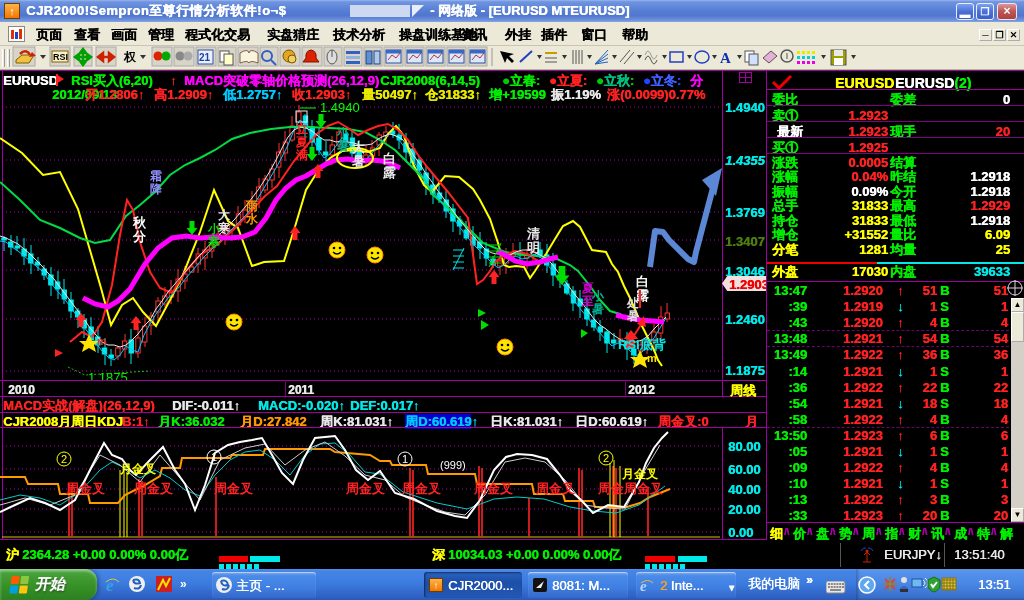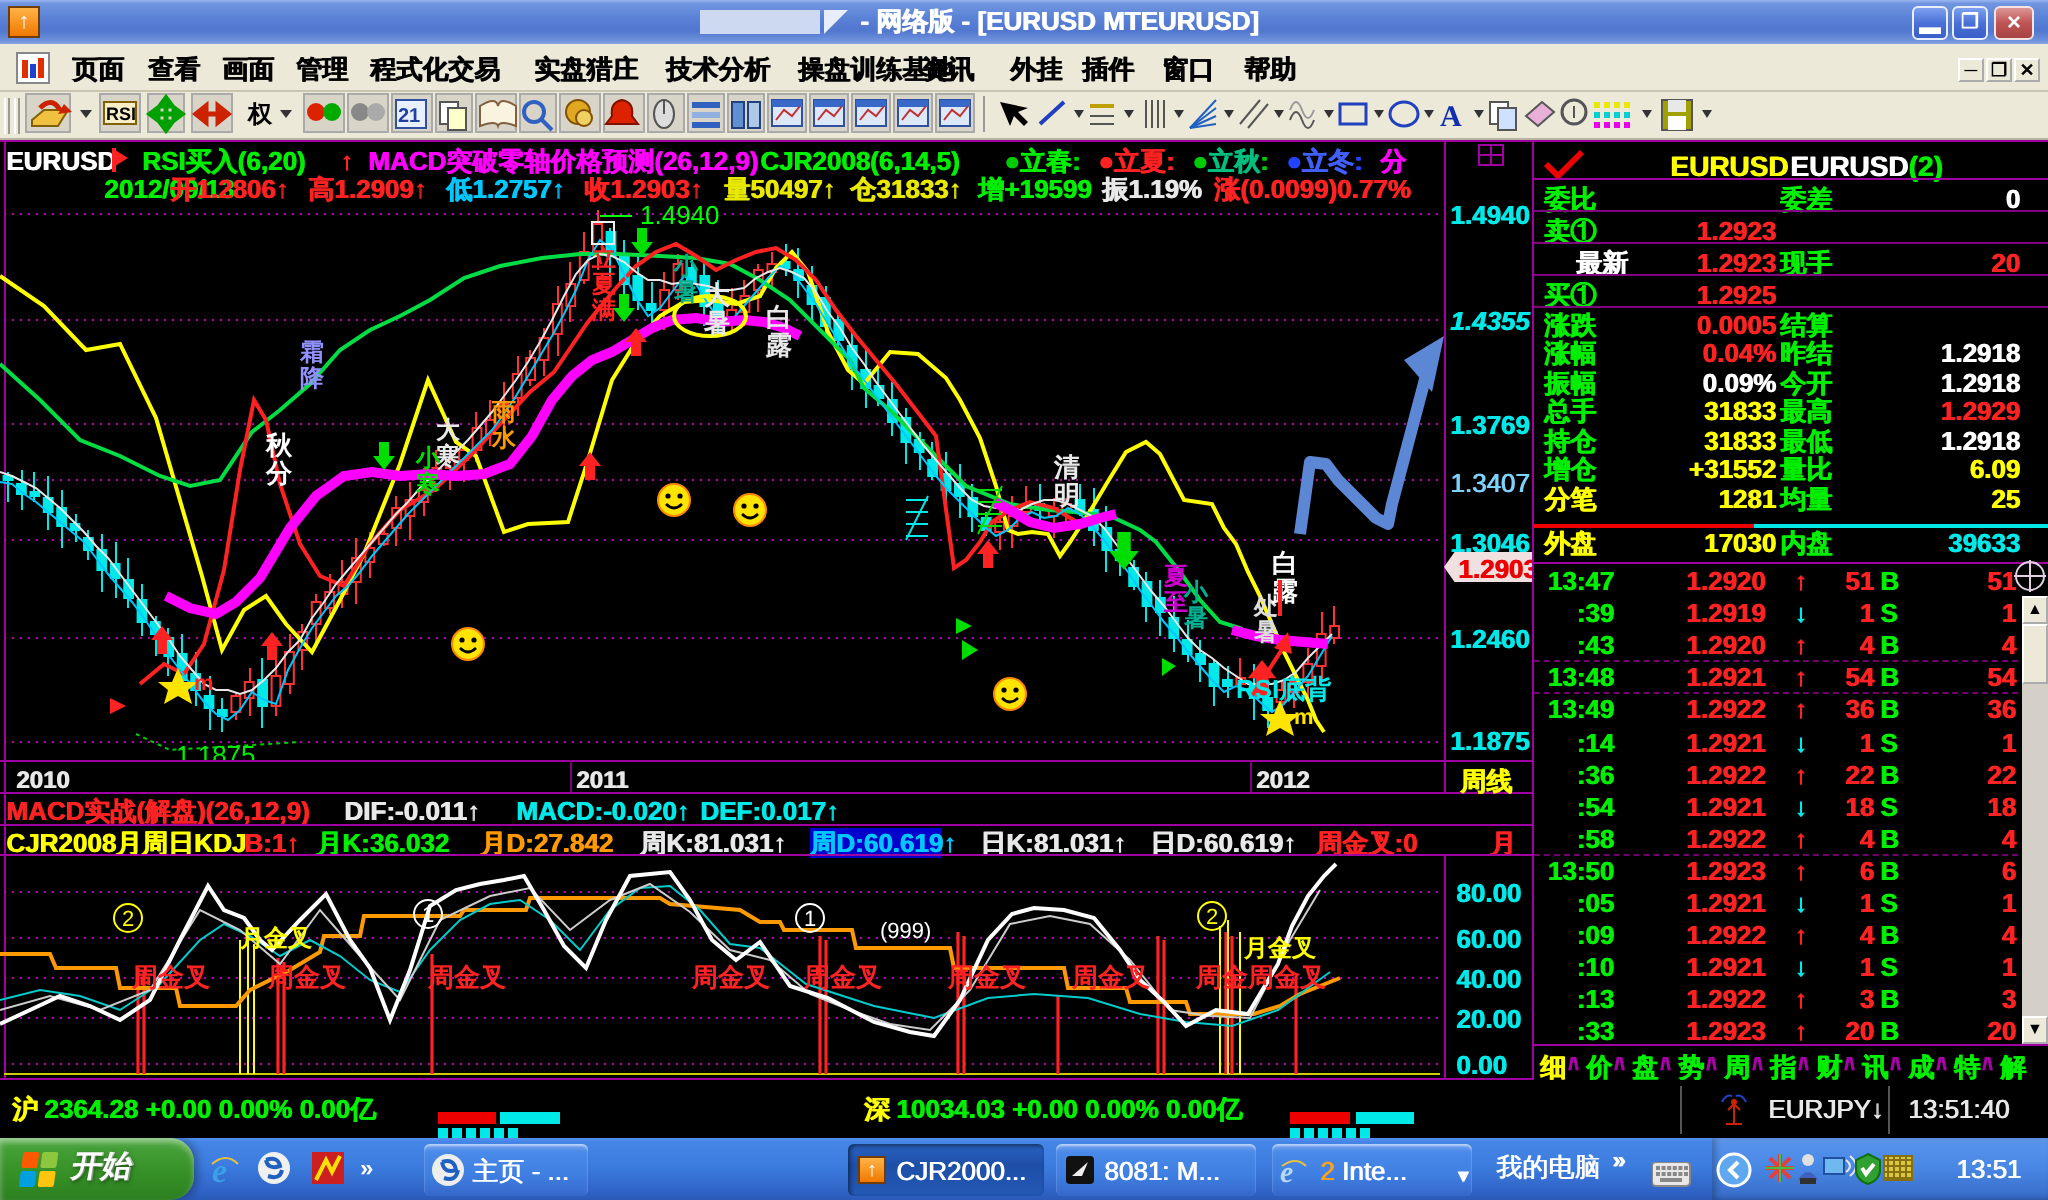--- a/index.html
+++ b/index.html
@@ -1,19 +1,20 @@
 <!DOCTYPE html>
 <html><head><meta charset="utf-8"><style>
 *{margin:0;padding:0;box-sizing:border-box}
 body{width:1024px;height:600px;overflow:hidden;font-family:"Liberation Sans",sans-serif;background:#000;position:relative}
 .t{position:absolute;white-space:pre;line-height:1;text-shadow:0.5px 0 0 currentColor}
 .abs{position:absolute}
 </style></head><body>
 <div class="abs" style="left:0;top:0;width:1024px;height:22px;background:linear-gradient(#9ab6ef 0%,#7095e0 8%,#5a82d6 40%,#5076ce 70%,#6e92dc 92%,#87a5e4 100%)">
 <div class="abs" style="left:4px;top:3px;width:16px;height:16px;background:linear-gradient(#ffb347,#f07800);border:1px solid #703c00;text-align:center;color:#fff;font-size:11px;font-weight:bold;line-height:15px">↑</div>
+<div class="t" style="left:26px;top:4px;color:#fff;font-size:13px;font-weight:bold;letter-spacing:0.5px">CJR2000!Sempron至尊行情分析软件!o¬$</div>
 <div class="abs" style="left:350px;top:5px;width:60px;height:12px;background:#cdd9f1"></div>
 <div class="abs" style="left:412px;top:5px;width:0;height:0;border-left:12px solid #e7edf9;border-bottom:12px solid transparent"></div>
 <div class="t" style="left:430px;top:4px;color:#fff;font-size:13px;font-weight:bold">- 网络版 - [EURUSD MTEURUSD]</div>
 <div class="abs" style="left:956px;top:3px;width:18px;height:17px;background:linear-gradient(#7da0f0 0%,#4a71d8 50%,#3a5fc8 100%);border:1px solid #e8eefc;border-radius:3px;color:#fff;font-weight:bold;font-size:11px;text-align:center;line-height:13px"><span style="position:relative;top:4px">▬</span></div>
 <div class="abs" style="left:976px;top:3px;width:18px;height:17px;background:linear-gradient(#7da0f0 0%,#4a71d8 50%,#3a5fc8 100%);border:1px solid #e8eefc;border-radius:3px;color:#fff;font-weight:bold;font-size:10px;text-align:center;line-height:16px">❐</div>
 <div class="abs" style="left:997px;top:3px;width:20px;height:17px;background:linear-gradient(#dc9696 0%,#c05454 50%,#a84444 100%);border:1px solid #f4e4e4;border-radius:3px;color:#fff;font-weight:bold;font-size:12px;text-align:center;line-height:15px">×</div>
 </div>
 <div class="abs" style="left:0;top:22px;width:1024px;height:24px;background:#ece9d8;border-bottom:1px solid #c9c5b2">
 <div class="abs" style="left:8px;top:4px;width:17px;height:16px;background:#fff;border:1px solid #888">
       <div class="abs" style="left:2px;top:3px;width:3px;height:9px;background:#e03000"></div>
@@ -498,21 +499,21 @@
 <path d="M 55 349 l 8 4 l -8 4 z" fill="#ff2222"></path>
 <path d="M 650 267 L 655 231 L 663 232 L 669 240 L 688 259 L 694 262 L 696 252 L 714 184" stroke="#5b87d5" stroke-width="6" fill="none" stroke-linejoin="round"></path>
 <polygon points="722,168 702,180 716,196" fill="#5b87d5"></polygon>
 </g>
   </svg>
 <div class="abs" style="left:722px;top:70px;width:1px;height:326px;background:#a000a0"></div>
 <div class="abs" style="left:766px;top:70px;width:1px;height:470px;background:#a000a0"></div>
 <div class="t" style="left:725px;top:101px;color:#00e8e8;font-size:13px;font-weight:bold;">1.4940</div>
 <div class="t" style="left:725px;top:154px;color:#00e8e8;font-size:13px;font-weight:bold;font-style:italic;">1.4355</div>
 <div class="t" style="left:725px;top:206px;color:#00e8e8;font-size:13px;font-weight:bold;">1.3769</div>
-<div class="t" style="left:725px;top:235px;color:#7dd3fc;font-size:13px;font-weight:normal;">1.3407</div>
+<div class="t" style="left:725px;top:235px;color:#4d7c0f;font-size:13px;font-weight:bold;">1.3407</div>
 <div class="t" style="left:725px;top:265px;color:#00e8e8;font-size:13px;font-weight:bold;">1.3046</div>
 <div class="t" style="left:725px;top:313px;color:#00e8e8;font-size:13px;font-weight:bold;">1.2460</div>
 <div class="t" style="left:725px;top:364px;color:#00e8e8;font-size:13px;font-weight:bold;">1.1875</div>
 <div class="abs" style="left:722px;top:276px;width:44px;height:15px;background:#f0e0e0;clip-path:polygon(0 50%,12% 0,100% 0,100% 100%,12% 100%)">
     <div class="t" style="left:7px;top:2px;color:#ee0000;font-size:13px;font-weight:bold">1.2903</div>
   </div>
 <div class="abs" style="left:0;top:380px;width:767px;height:1px;background:#a000a0"></div>
 <div class="abs" style="left:0;top:396px;width:767px;height:1px;background:#a000a0"></div>
 <div class="t" style="left:8px;top:384px;color:#e8e8e8;font-size:12px;font-weight:bold;">2010</div>
 <div class="t" style="left:288px;top:384px;color:#e8e8e8;font-size:12px;font-weight:bold;">2011</div>
@@ -603,21 +604,21 @@
       <path d="M2 8 L8 14 L20 2" stroke="#ee0000" stroke-width="3" fill="none"></path>
     </svg>
 <div class="t" style="left:68px;top:6px;color:#ffff00;font-size:14px;font-weight:bold;">EURUSD</div>
 <div class="t" style="left:128px;top:6px;color:#fff;font-size:14px;font-weight:bold;">EURUSD<span style="color:#00ee00">(2)</span></div>
 <div class="abs" style="left:0;top:19px;width:257px;height:1px;background:#a000a0"></div>
 <div class="t" style="left:5px;top:23px;color:#00ee00;font-size:13px;font-weight:bold;">委比</div>
 <div class="t" style="left:123px;top:23px;color:#00ee00;font-size:13px;font-weight:bold;">委差</div>
 <div class="t" style="right:14px;top:23px;color:#fff;font-size:13px;font-weight:bold;">0</div>
 <div class="t" style="left:5px;top:39px;color:#00ee00;font-size:13px;font-weight:bold;">卖①</div>
 <div class="t" style="right:136px;top:39px;color:#ff2222;font-size:13px;font-weight:bold;">1.2923</div>
-<div class="t" style="left:21px;top:55px;color:#fff;font-size:13px;font-weight:bold;">最新</div>
+<div class="t" style="left:10px;top:55px;color:#fff;font-size:13px;font-weight:bold;">最新</div>
 <div class="t" style="right:136px;top:55px;color:#ff2222;font-size:13px;font-weight:bold;">1.2923</div>
 <div class="t" style="left:123px;top:55px;color:#00ee00;font-size:13px;font-weight:bold;">现手</div>
 <div class="t" style="right:14px;top:55px;color:#ff2222;font-size:13px;font-weight:bold;">20</div>
 <div class="t" style="left:5px;top:71px;color:#00ee00;font-size:13px;font-weight:bold;">买①</div>
 <div class="t" style="right:136px;top:71px;color:#ff2222;font-size:13px;font-weight:bold;">1.2925</div>
 <div class="abs" style="left:0;top:35px;width:257px;height:1px;background:#800080"></div>
 <div class="abs" style="left:0;top:51px;width:257px;height:1px;background:#800080"></div>
 <div class="abs" style="left:0;top:67px;width:257px;height:1px;background:#800080"></div>
 <div class="abs" style="left:0;top:83px;width:257px;height:1px;background:#800080"></div>
 <div class="t" style="left:5px;top:86px;color:#00ee00;font-size:13px;font-weight:bold;font-family:Liberation Serif, serif;">涨跌</div>
@@ -827,21 +828,21 @@
     </div>
 <svg class="abs" style="left:104px;top:5px" width="90" height="22">
 <text x="2" y="17" font-size="17" font-style="italic" font-weight="bold" fill="#3aa0e8" font-family="Liberation Serif">e</text>
       <path d="M2 8 q7 -6 13 0" stroke="#e8c040" fill="none"></path>
 <circle cx="33" cy="10" r="8" fill="#f0f0f0"></circle>
       <path d="M29 6 q6 -2 7 3 q-6 2 -7 -3 M30 14 q6 2 7 -3" stroke="#2060c0" stroke-width="2" fill="none"></path>
 <rect x="52" y="2" width="16" height="16" fill="#cc2020"></rect>
       <path d="M54 16 l5 -10 l3 6 l4 -8" stroke="#ffe000" stroke-width="2" fill="none"></path>
 <text x="76" y="14" font-size="12" font-weight="bold" fill="#fff">»</text>
 </svg>
-<div class="abs" style="left:212px;top:3px;width:82px;height:26px;background:linear-gradient(#79a7f0 0%,#4a8ae8 15%,#3f7fe2 60%,#3668c8 100%);border-radius:3px;box-shadow:inset 0 1px 1px rgba(255,255,255,0.5)">
+<div class="abs" style="left:212px;top:3px;width:104px;height:26px;background:linear-gradient(#79a7f0 0%,#4a8ae8 15%,#3f7fe2 60%,#3668c8 100%);border-radius:3px;box-shadow:inset 0 1px 1px rgba(255,255,255,0.5)">
       <svg class="abs" style="left:4px;top:5px" width="16" height="16">
         <circle cx="8" cy="8" r="8" fill="#eee"></circle>
         <path d="M5 4 q6 -2 7 4 q-6 2 -7 -4 M6 12 q6 2 7 -4" stroke="#2060c0" stroke-width="2" fill="none"></path>
       </svg>
       <div class="t" style="left:24px;top:7px;color:#fff;font-size:13px">主页 - ...</div>
     </div>
 <div class="abs" style="left:424px;top:3px;width:98px;height:26px;background:linear-gradient(#2a62c2,#1d4fa8 40%,#2358b4);border-radius:3px;box-shadow:inset 1px 1px 2px rgba(0,0,0,0.5)">
       <div class="abs" style="left:5px;top:6px;width:14px;height:14px;background:linear-gradient(#ffb347,#f07800);border:1px solid #703c00;text-align:center;color:#fff;font-size:10px;font-weight:bold;line-height:13px">↑</div>
       <div class="t" style="left:24px;top:7px;color:#fff;font-size:13px">CJR2000...</div>
     </div>

